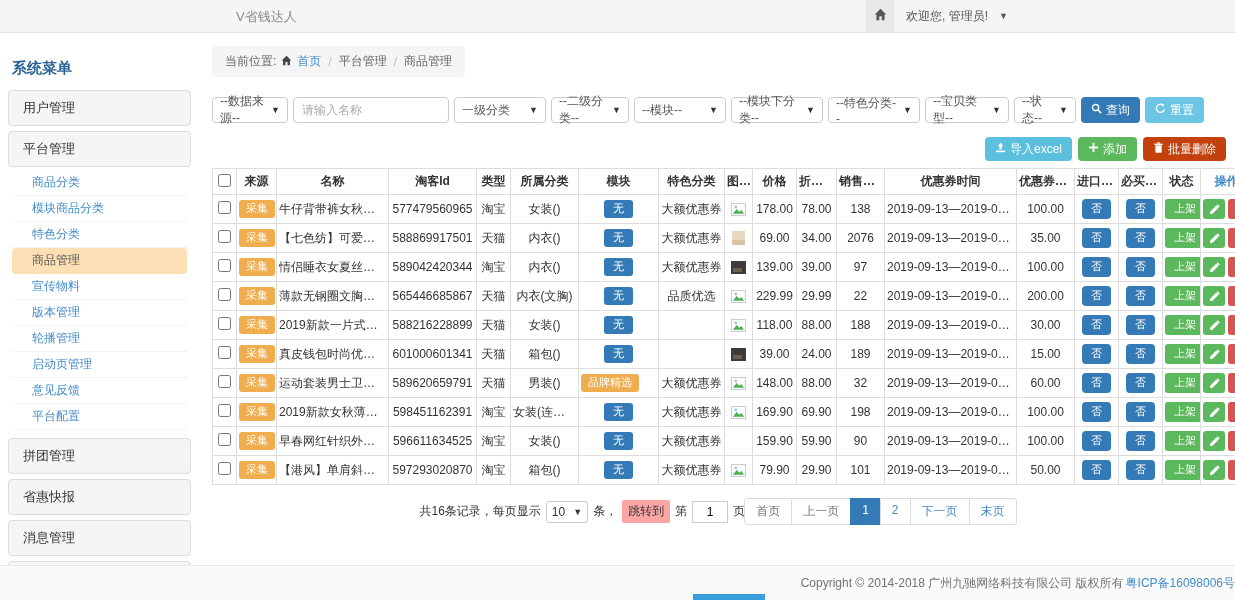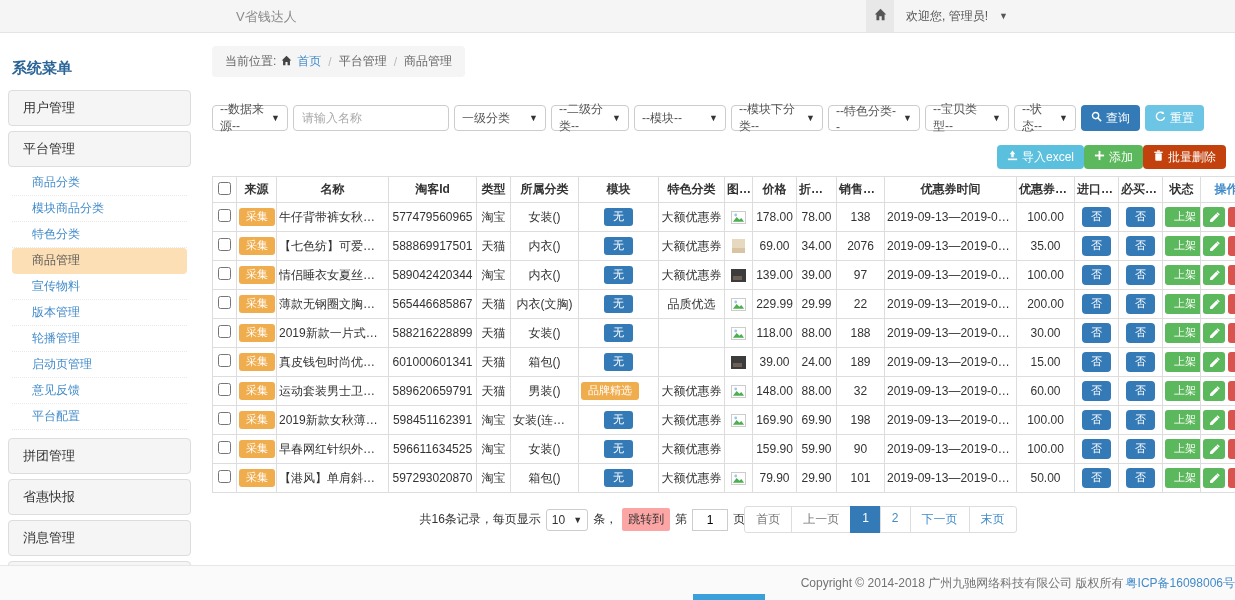--- a/index.html
+++ b/index.html
@@ -19,33 +19,33 @@
   .side-title { font-size:15px; font-weight:bold; color:#2a6496; padding:9px 4px 7px 4px; }
   .side-group { background:#f5f5f5; border:1px solid #ddd; border-radius:4px; padding:8px 14px; font-size:13px; color:#333; margin-top:5px; cursor:pointer; }
   .side-sub { background:#fff; border-radius:0 0 4px 4px; padding:3px 4px 3px 4px; }
   .side-sub-item { display:block; padding:4px 10px 4px 20px; font-size:12px; color:#428bca; border-bottom:1px dotted #e9e9e9; text-decoration:none; cursor:pointer; }
   .side-sub-item.active { background:#fcdfb4; border-radius:4px; color:#5a5a5a; border-bottom:1px dotted transparent; }
   
   .content { position:absolute; left:212px; top:46px; width:1014px; }
   .breadcrumb { display:inline-flex; align-items:center; gap:5px; background:#f5f5f5; border-radius:4px; padding:7px 13px; font-size:12px; color:#666; }
   .breadcrumb .bc-home { color:#428bca; cursor:pointer; }
   .breadcrumb .sep { color:#bbb; margin:0 2px; }
-  .filters { margin-top:28px; display:flex; align-items:center; gap:5px; }
+  .filters { margin-top:20px; display:flex; align-items:center; gap:5px; }
   .fselect { border:1px solid #ccc; border-radius:4px; height:26px; background:#fff; display:flex; align-items:center; justify-content:space-between; padding:0 7px; color:#555; cursor:pointer; flex:none; }
   .fselect .caret { font-size:9px; color:#333; margin-left:4px; }
   .w1{width:76px}.w3{width:92px}.w4{width:78px}.w5{width:92px}.w6{width:92px}.w7{width:92px}.w8{width:84px}.w9{width:62px}
   .name-input { width:156px; height:26px; border:1px solid #ccc; border-radius:4px; padding:0 8px; font-size:12px; color:#555; flex:none; }
   .name-input::placeholder { color:#aaa; }
   .btn { border:none; border-radius:4px; color:#fff; font-size:12px; display:inline-flex; align-items:center; gap:4px; padding:0 10px; height:26px; cursor:pointer; flex:none; }
   .btn svg { flex:none; }
   .btn-search { background:#337ab7; }
   .btn-reset  { background:#6cc5e4; }
   
   .panel { margin-top:14px; }
-  .toolbar { display:flex; justify-content:flex-end; margin-bottom:7px; }
+  .toolbar { display:flex; justify-content:flex-end; gap:6px; margin-bottom:7px; }
   .btn-import { background:#5bc0de; height:24px; }
   .btn-add    { background:#5cb85c; height:24px; }
   .btn-batch  { background:#c2410c; height:24px; }
   
   table { width:100%; border-collapse:collapse; table-layout:fixed; font-size:12px; color:#333; }
   th,td { border:1px solid #ddd; text-align:center; padding:4px 2px; overflow:hidden; white-space:nowrap; text-overflow:ellipsis; height:26px; }
   th { font-weight:bold; background:#fff; }
   th.op { color:#428bca; }
   .badge { display:inline-block; border-radius:3px; color:#fff; font-size:11px; padding:2px 7px; line-height:1.25; }
   .badge-orange { background:#f0ad4e; }

